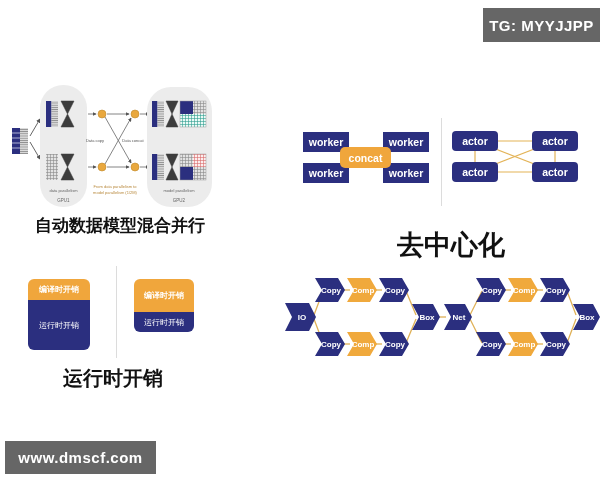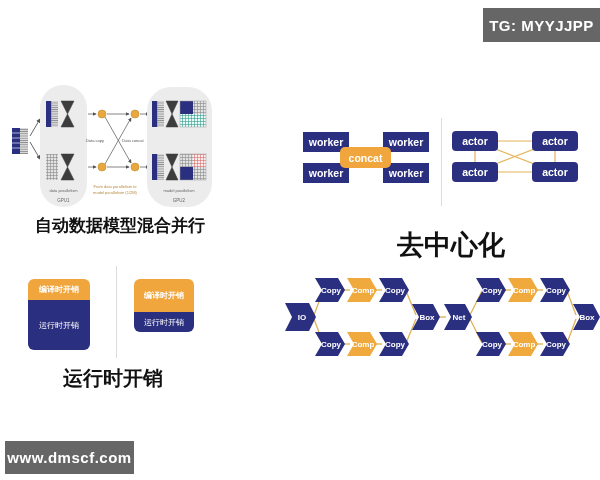--- a/index.html
+++ b/index.html
@@ -1,21 +1,21 @@
 <!DOCTYPE html>
 <html><head>
 <meta charset="utf-8">
 <style>
   html,body{margin:0;padding:0;background:#fff;}
   #stage{position:relative;width:600px;height:480px;background:#ffffff;overflow:hidden;
          font-family:"Liberation Sans","DejaVu Sans",sans-serif;}
   .badge{position:absolute;background:#666666;color:#ffffff;display:flex;align-items:center;
          justify-content:center;font-weight:bold;letter-spacing:.5px;}
   #badge-tg{left:483px;top:8px;width:117px;height:34px;font-size:15px;}
-  #badge-wm{left:5px;top:441px;width:129px;height:33px;font-size:15px;}
+  #badge-wm{left:5px;top:441px;width:151px;height:33px;font-size:15px;}
   .caption{position:absolute;color:#111111;font-weight:700;text-align:center;}
   #cap-hybrid{left:0;top:214px;width:240px;font-size:17px;}
   #cap-decentral{left:331px;top:227px;width:240px;font-size:27px;}
   #cap-static{left:0;top:365px;width:226px;font-size:20px;}
   #cap-stream{left:320px;top:365px;width:244px;font-size:18px;}
   .absbox{position:absolute;}
   .worker{position:absolute;width:46px;height:20px;background:#2b2f7f;border-radius:0;
           color:#fff;font-size:10.5px;font-weight:600;display:flex;align-items:center;justify-content:center;z-index:1;}
   #master{position:absolute;left:340px;top:147px;width:51px;height:21px;background:#f0a63c;border-radius:5px;
           color:#fff;font-size:10.5px;font-weight:600;display:flex;align-items:center;justify-content:center;z-index:2;}

